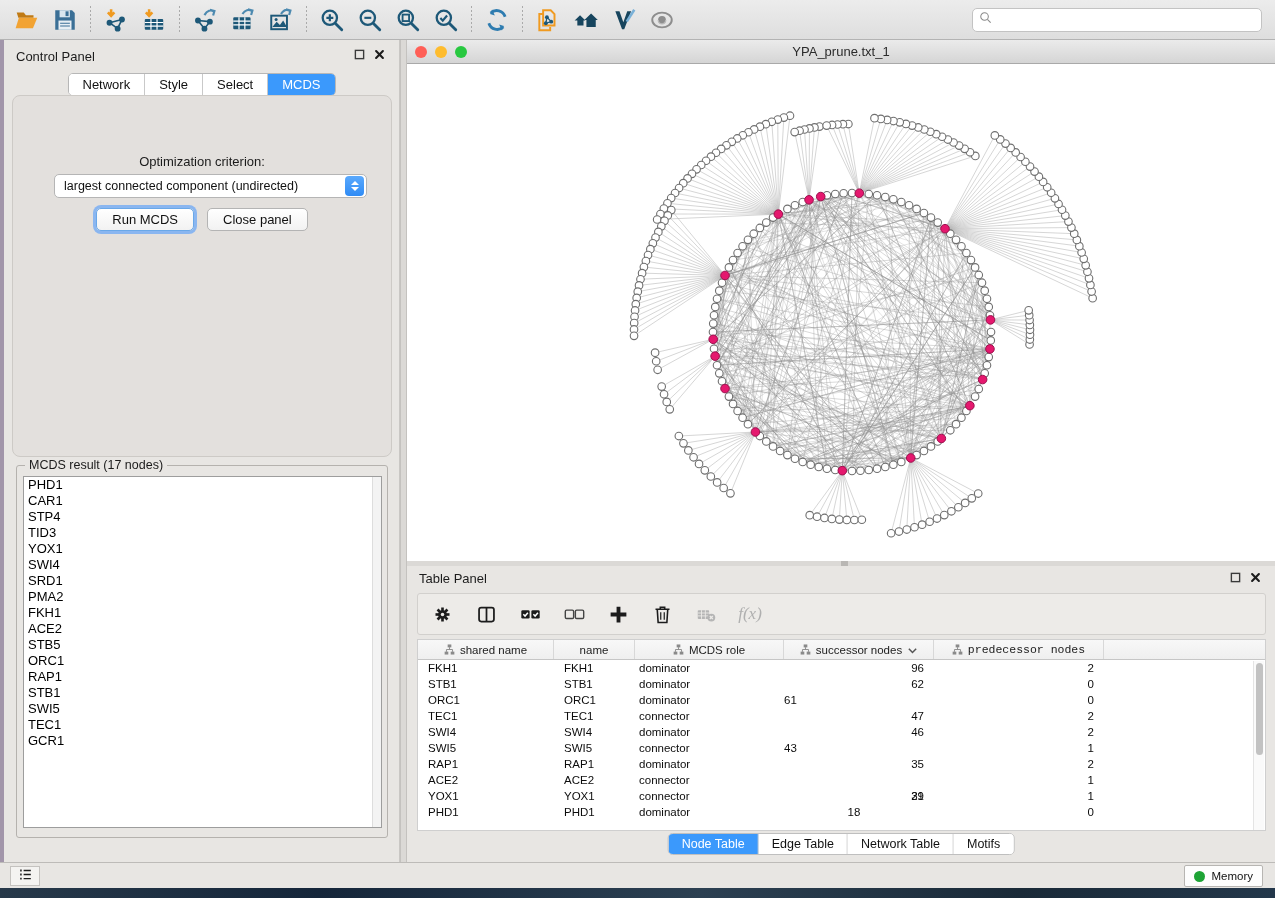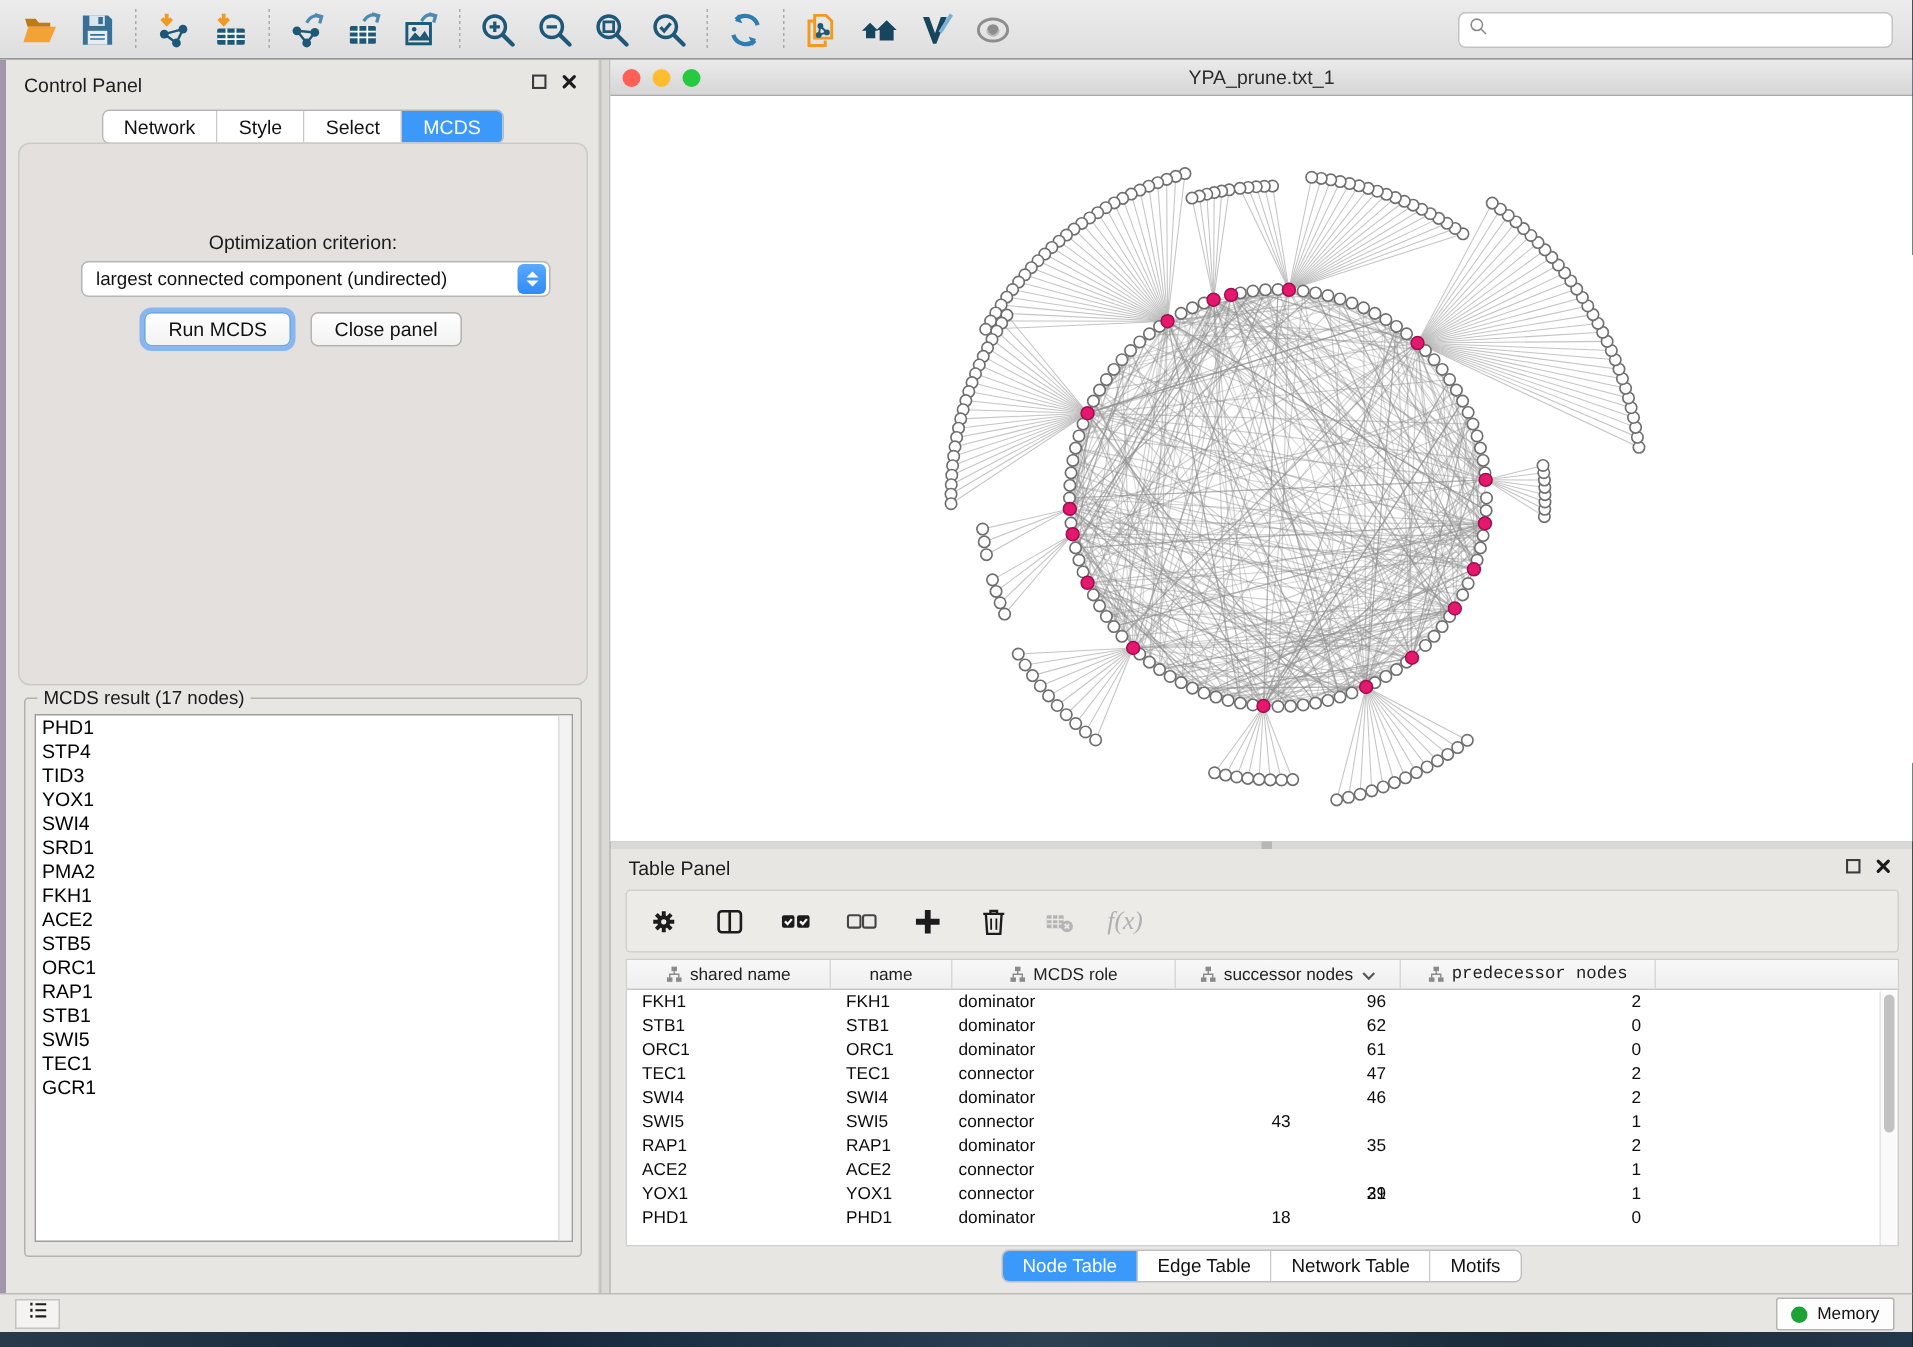--- a/index.html
+++ b/index.html
@@ -304,20 +304,21 @@
     <div id="cp-buttons" class="abs">
       <button class="mac-btn focus">Run MCDS</button>
       <button class="mac-btn">Close panel</button>
     </div>
   </div>
   <div id="mcds-group" class="abs">
     <span id="mcds-legend">MCDS result (17 nodes)</span>
     <div id="mcds-list">
       <div class="scrolltrack"></div>
     <div class="mcds-item">PHD1</div>
+        <div class="mcds-item">CAR1</div>
         <div class="mcds-item">STP4</div>
         <div class="mcds-item">TID3</div>
         <div class="mcds-item">YOX1</div>
         <div class="mcds-item">SWI4</div>
         <div class="mcds-item">SRD1</div>
         <div class="mcds-item">PMA2</div>
         <div class="mcds-item">FKH1</div>
         <div class="mcds-item">ACE2</div>
         <div class="mcds-item">STB5</div>
         <div class="mcds-item">ORC1</div>
@@ -1367,42 +1368,42 @@
           <div class="td" style="width: 136px; padding: 0px 0px 0px 10px; text-align: left;">STB1</div>
           <div class="td" style="width: 81px; padding: 0px 0px 0px 10px; text-align: left;">STB1</div>
           <div class="td" style="width: 149px; padding: 0px 0px 0px 4px; text-align: left;">dominator</div>
           <div class="td" style="width: 150px; padding: 0px 10px 0px 0px; text-align: right;">62</div>
           <div class="td" style="width: 170px; padding: 0px 10px 0px 0px; text-align: right;">0</div>
         </div>
         <div class="tbody-row">
           <div class="td" style="width: 136px; padding: 0px 0px 0px 10px; text-align: left;">ORC1</div>
           <div class="td" style="width: 81px; padding: 0px 0px 0px 10px; text-align: left;">ORC1</div>
           <div class="td" style="width: 149px; padding: 0px 0px 0px 4px; text-align: left;">dominator</div>
-          <div class="td" style="width: 150px; padding: 0px 10px 0px 0px; text-align: right;">61</div>
+          <div class="td" style="width: 150px; padding: 0px 10px 0px 0px; text-align: left;">61</div>
           <div class="td" style="width: 170px; padding: 0px 10px 0px 0px; text-align: right;">0</div>
         </div>
         <div class="tbody-row">
           <div class="td" style="width: 136px; padding: 0px 0px 0px 10px; text-align: left;">TEC1</div>
           <div class="td" style="width: 81px; padding: 0px 0px 0px 10px; text-align: left;">TEC1</div>
           <div class="td" style="width: 149px; padding: 0px 0px 0px 4px; text-align: left;">connector</div>
           <div class="td" style="width: 150px; padding: 0px 10px 0px 0px; text-align: right;">47</div>
           <div class="td" style="width: 170px; padding: 0px 10px 0px 0px; text-align: right;">2</div>
         </div>
         <div class="tbody-row">
           <div class="td" style="width: 136px; padding: 0px 0px 0px 10px; text-align: left;">SWI4</div>
           <div class="td" style="width: 81px; padding: 0px 0px 0px 10px; text-align: left;">SWI4</div>
           <div class="td" style="width: 149px; padding: 0px 0px 0px 4px; text-align: left;">dominator</div>
           <div class="td" style="width: 150px; padding: 0px 10px 0px 0px; text-align: right;">46</div>
           <div class="td" style="width: 170px; padding: 0px 10px 0px 0px; text-align: right;">2</div>
         </div>
         <div class="tbody-row">
           <div class="td" style="width: 136px; padding: 0px 0px 0px 10px; text-align: left;">SWI5</div>
           <div class="td" style="width: 81px; padding: 0px 0px 0px 10px; text-align: left;">SWI5</div>
           <div class="td" style="width: 149px; padding: 0px 0px 0px 4px; text-align: left;">connector</div>
-          <div class="td" style="width: 150px; padding: 0px 10px 0px 0px; text-align: center;">43</div>
+          <div class="td" style="width: 150px; padding: 0px 10px 0px 0px; text-align: left;">43</div>
           <div class="td" style="width: 170px; padding: 0px 10px 0px 0px; text-align: right;">1</div>
         </div>
         <div class="tbody-row">
           <div class="td" style="width: 136px; padding: 0px 0px 0px 10px; text-align: left;">RAP1</div>
           <div class="td" style="width: 81px; padding: 0px 0px 0px 10px; text-align: left;">RAP1</div>
           <div class="td" style="width: 149px; padding: 0px 0px 0px 4px; text-align: left;">dominator</div>
           <div class="td" style="width: 150px; padding: 0px 10px 0px 0px; text-align: right;">35</div>
           <div class="td" style="width: 170px; padding: 0px 10px 0px 0px; text-align: right;">2</div>
         </div>
         <div class="tbody-row">

